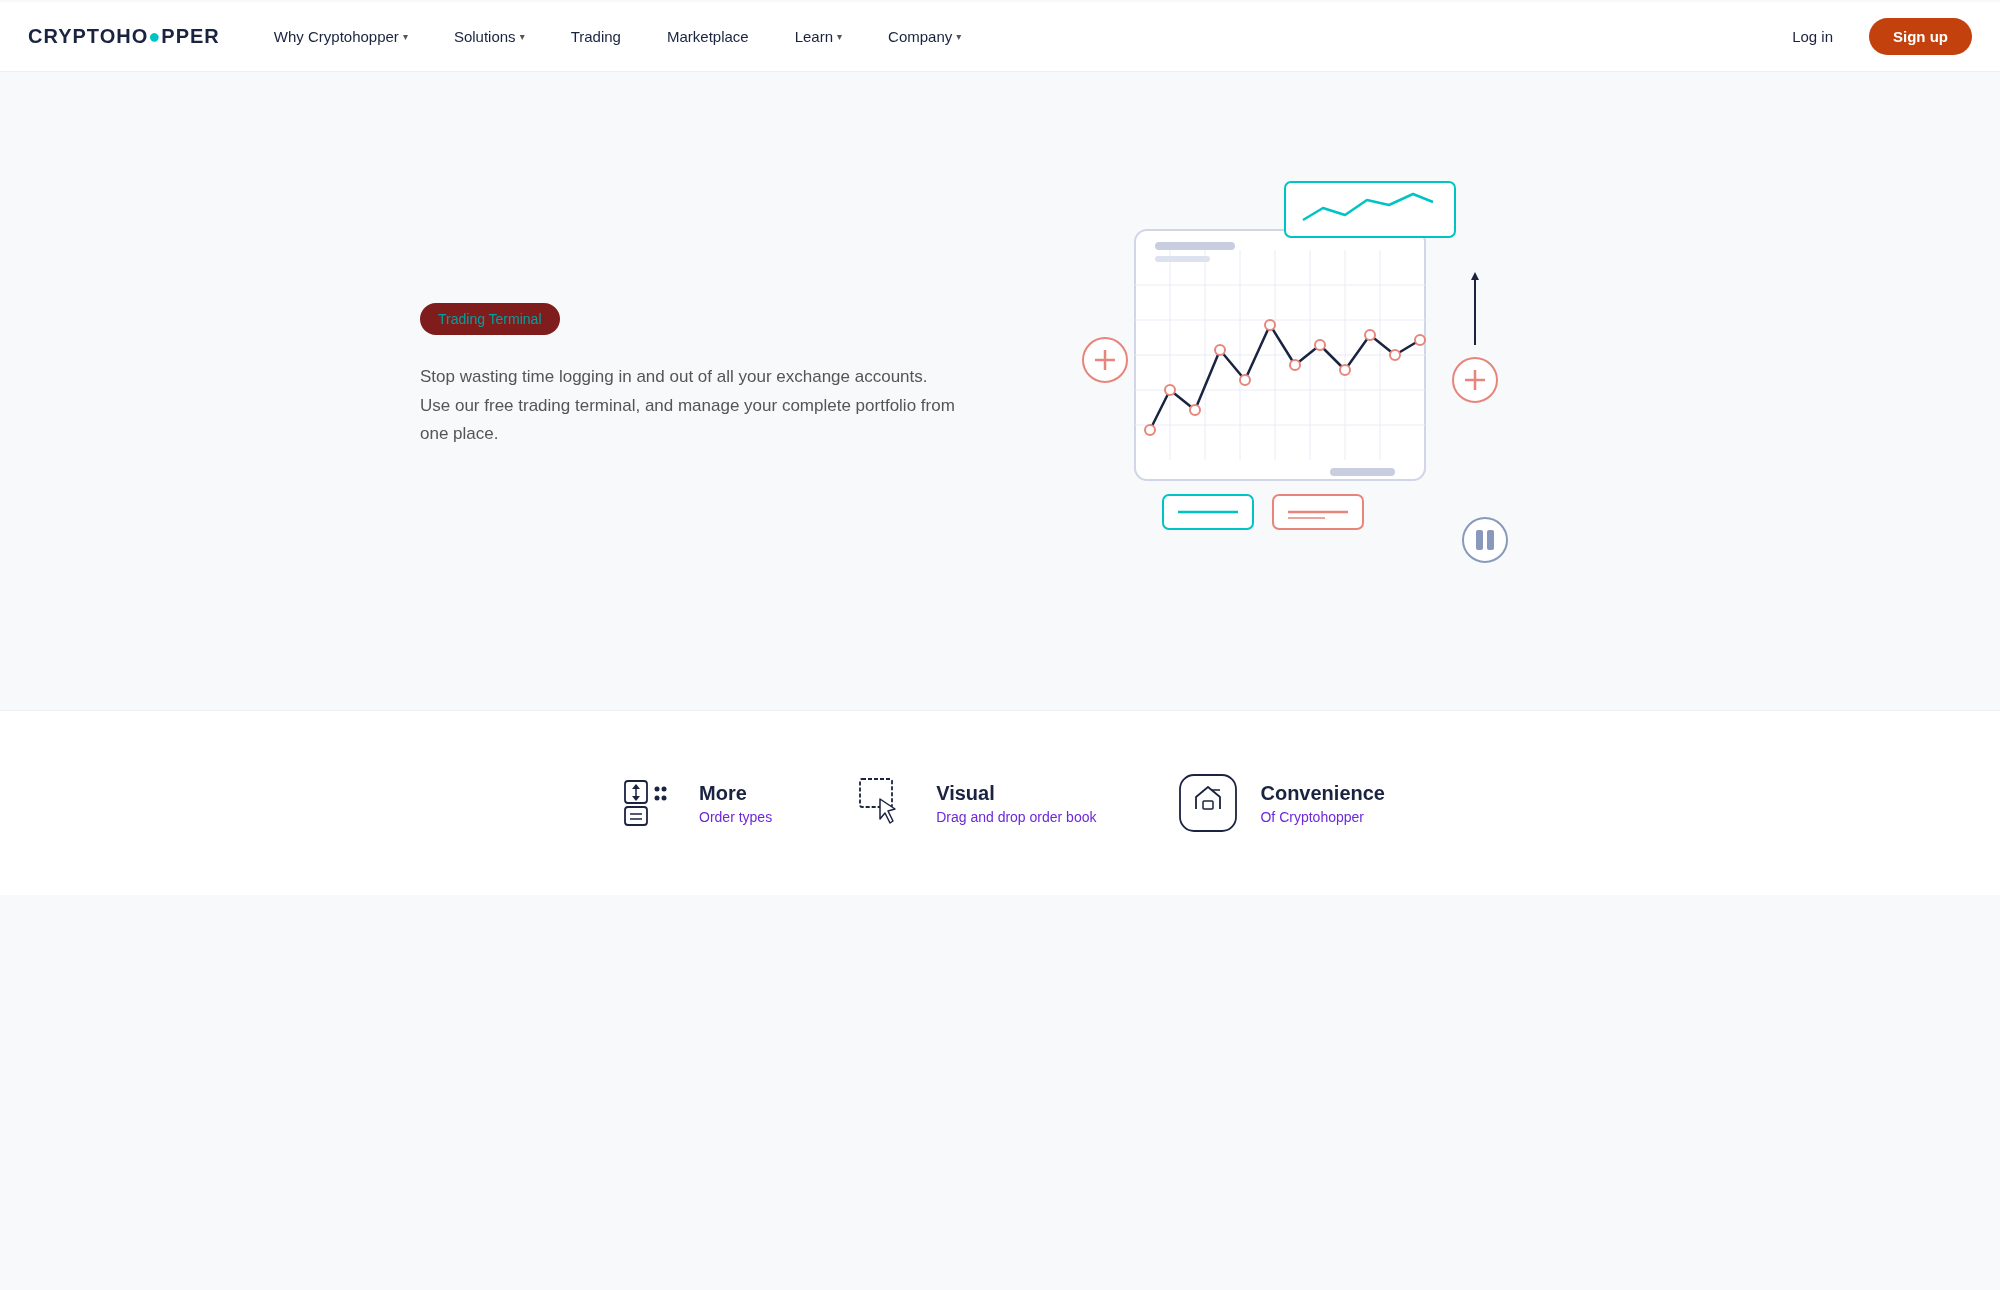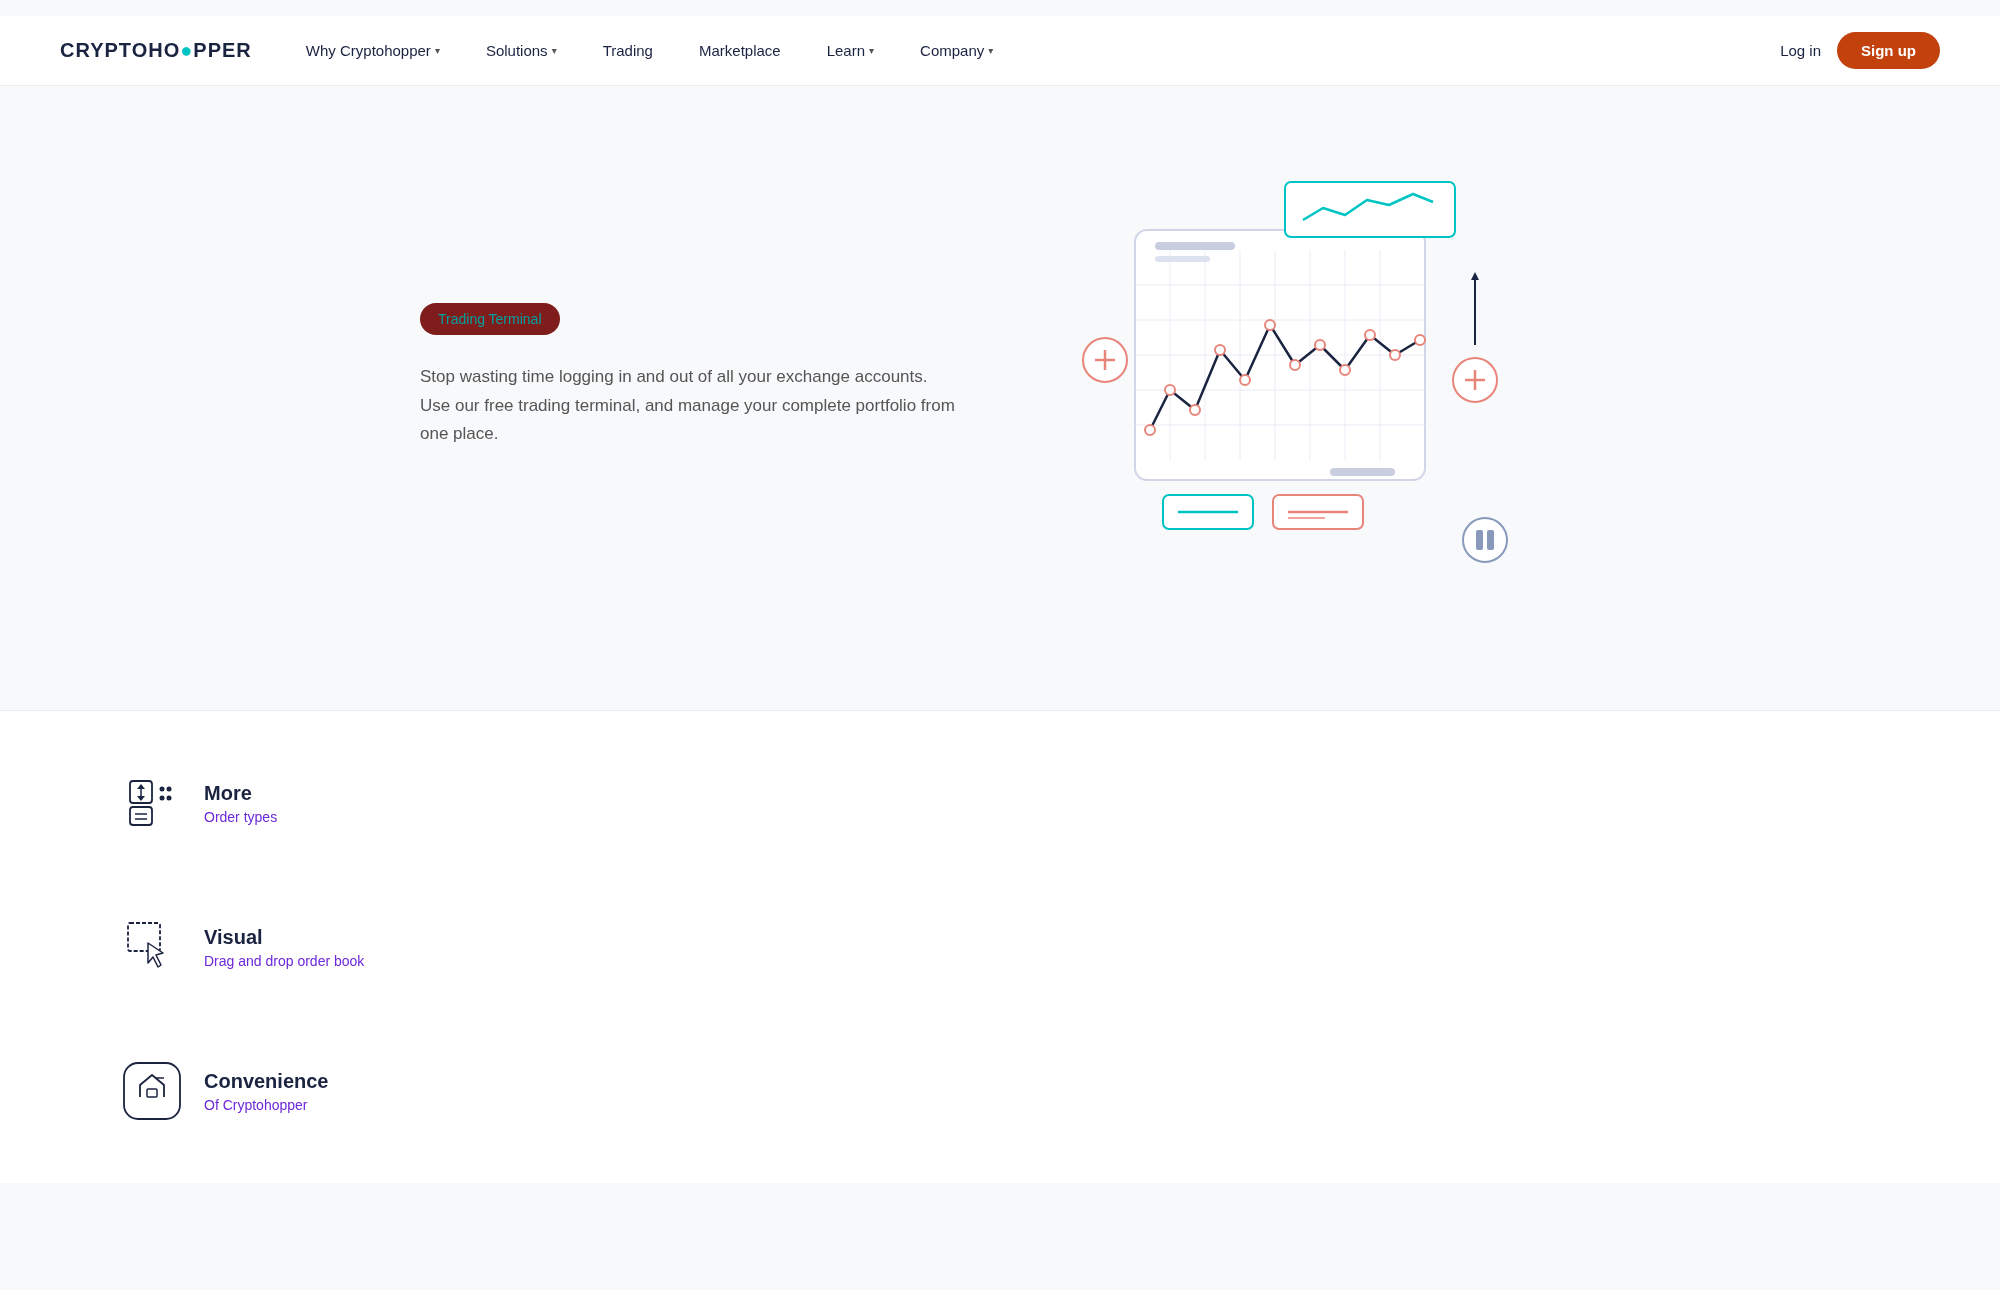--- a/index.html
+++ b/index.html
@@ -5,23 +5,23 @@
     * { margin: 0; padding: 0; box-sizing: border-box; }
     body { font-family: -apple-system, BlinkMacSystemFont, 'Segoe UI', sans-serif; background: #f8f9fb; min-height: 1290px; overflow-x: hidden; }
 
     
     nav {
       background: #fff;
       border-bottom: 1px solid #eee;
       height: 70px;
       display: flex;
       align-items: center;
-      padding: 0 60px;
+      padding: 0 28px;
       position: sticky;
-      top: 16px;
+      top: 2px;
       z-index: 100;
     }
     .nav-logo {
       display: flex;
       align-items: center;
       gap: 0;
       font-size: 20px;
       font-weight: 700;
       color: #1a2340;
       letter-spacing: 1px;
@@ -49,21 +49,21 @@
       border-radius: 6px;
       white-space: nowrap;
     }
     .nav-chevron {
       font-size: 10px;
       color: #555;
     }
     .nav-actions {
       display: flex;
       align-items: center;
-      gap: 4px;
+      gap: 24px;
       flex-shrink: 0;
     }
     .btn-login {
       font-size: 15px;
       font-weight: 500;
       color: #1a2340;
       cursor: pointer;
       padding: 8px 12px;
     }
     .btn-signup {
@@ -177,21 +177,20 @@
     }
 
     
     .features {
       background: #fff;
       padding: 60px 120px;
       display: flex;
       justify-content: center;
       gap: 80px;
       border-top: 1px solid #eee;
-      flex-direction: column;
     }
     .feature-item {
       display: flex;
       align-items: center;
       gap: 20px;
     }
     .feature-icon-wrap {
       width: 64px;
       height: 64px;
       flex-shrink: 0;

